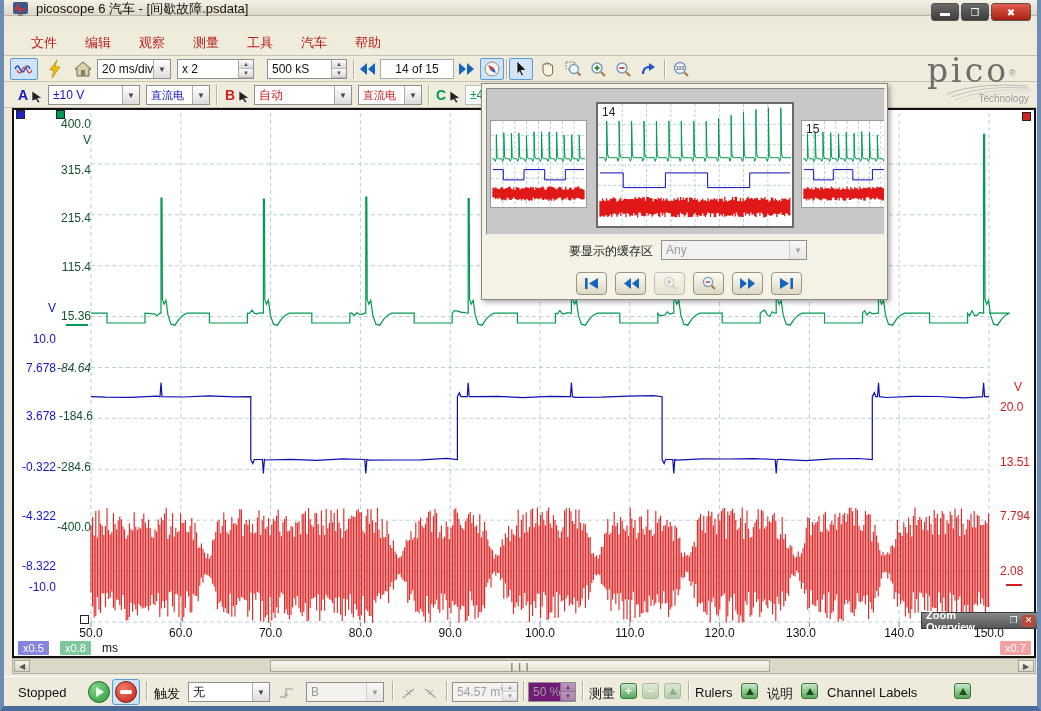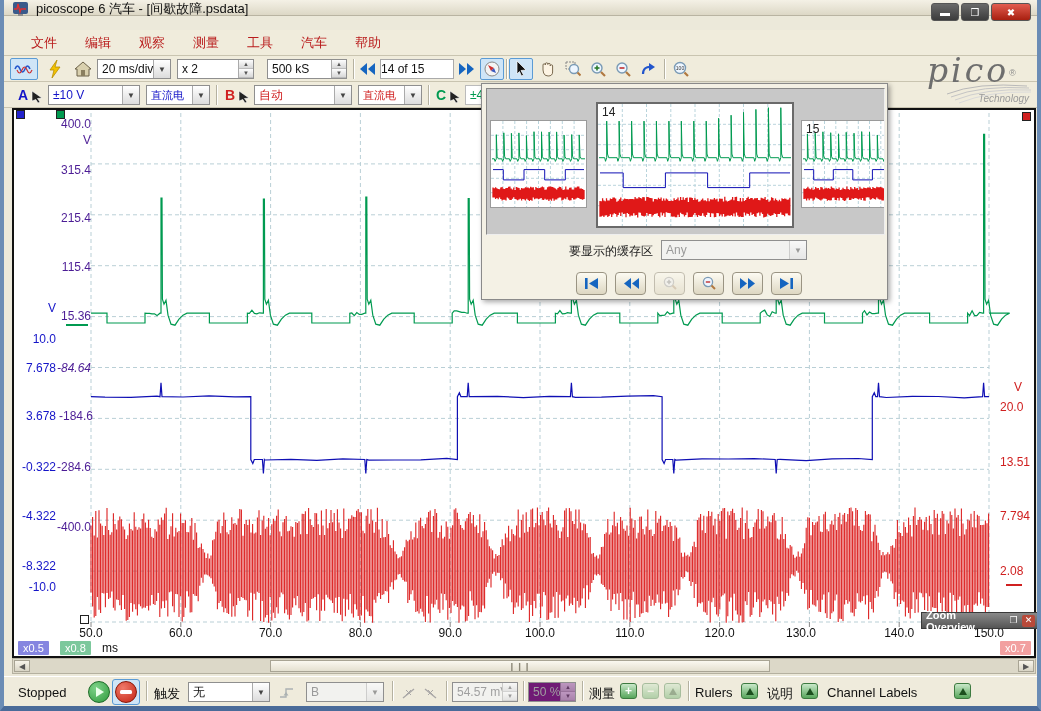--- a/index.html
+++ b/index.html
@@ -27,29 +27,29 @@
     display:flex;align-items:center;font-size:12px;color:#111;}
   .box .txt{flex:1;padding:0 4px;white-space:nowrap;overflow:hidden;}
   .dd-btn{width:17px;height:100%;border-left:1px solid #aaa;background:linear-gradient(#fff,#dcdcdc);
     display:flex;align-items:center;justify-content:center;font-size:8px;color:#444;}
   .spin{width:15px;height:100%;border-left:1px solid #aaa;display:flex;flex-direction:column;}
   .spin div{flex:1;background:linear-gradient(#fdfdfd,#d8d8d8);border-bottom:1px solid #bbb;
     font-size:6px;color:#555;display:flex;align-items:center;justify-content:center;}
   .vsep{position:absolute;top:3px;height:20px;width:2px;border-left:1px solid #b5b1a0;border-right:1px solid #fff;}
   .ch-letter{position:absolute;top:5px;font-size:14px;font-weight:bold;}
   
-  #logo{position:absolute;right:6px;top:56px;width:104px;height:50px;font-style:italic;}
+  #logo{position:absolute;right:6px;top:56px;width:104px;height:50px;}
   #logo .brand{font-family:"DejaVu Serif","Liberation Serif",serif;font-size:33px;color:#6e6e6e;letter-spacing:3px;line-height:30px;}
   #logo .reg{font-size:9px;color:#8a8a8a;vertical-align:super;}
   #logo .sub{position:absolute;right:2px;bottom:2px;font-size:10px;color:#9a9a9a;}
   
   #scope{position:absolute;left:8px;top:108px;width:1024px;height:550px;background:#fff;border:2px solid #111;}
   #scope-svg{position:absolute;left:0;top:0;}
   .axlab{position:absolute;font-size:12px;white-space:nowrap;}
-  .axlab.g{color:#4c1d95;}
+  .axlab.g{color:#14532d;}
   .axlab.b{color:#1414c8;}
   .axlab.r{color:#d02020;}
   .axlab.x{color:#111;}
   .handle{position:absolute;width:9px;height:9px;border:1px solid #222;}
   .badge{position:absolute;height:14px;padding:0 5px;font-size:11px;color:#fff;display:flex;align-items:center;border-radius:1px;}
   #zoom-overview-bar{position:absolute;left:907px;top:502px;width:117px;height:17px;z-index:6;
     background:linear-gradient(#8a8a8a,#555);border:1px solid #3a3a3a;display:flex;align-items:center;}
   #zoom-overview-bar span{color:#fff;font-size:11px;font-weight:bold;flex:1;padding-left:4px;}
   .zo-btn{width:13px;height:12px;margin-right:2px;color:#fff;font-size:9px;line-height:11px;text-align:center;}
   
@@ -151,21 +151,21 @@
         </span>
     </div>
     <div class="vsep" style="left:349px"></div>
     <div class="tbtn" style="left:352px;width:22px">
       <svg width="18" height="14">
         <polygon points="9,1 2,7 9,13" fill="#1565c0"></polygon>
           <polygon points="17,1 10,7 17,13" fill="#1565c0"></polygon>
       </svg>
     </div>
     <div class="box" style="left:376px;width:74px;border-color:#aaa;justify-content:center">
-      <span style="width:100%;text-align:left">14 of 15</span>
+      <span style="width:100%;text-align:center">14 of 15</span>
     </div>
     <div class="tbtn" style="left:452px;width:22px">
       <svg width="18" height="14">
         <polygon points="1,1 8,7 1,13" fill="#1565c0"></polygon>
           <polygon points="9,1 16,7 9,13" fill="#1565c0"></polygon>
       </svg>
     </div>
     <div class="tbtn sel" style="left:476px;width:24px">
       <svg width="16" height="16">
         <circle cx="8" cy="8" r="7" fill="#f4f4f4" stroke="#888"></circle>

